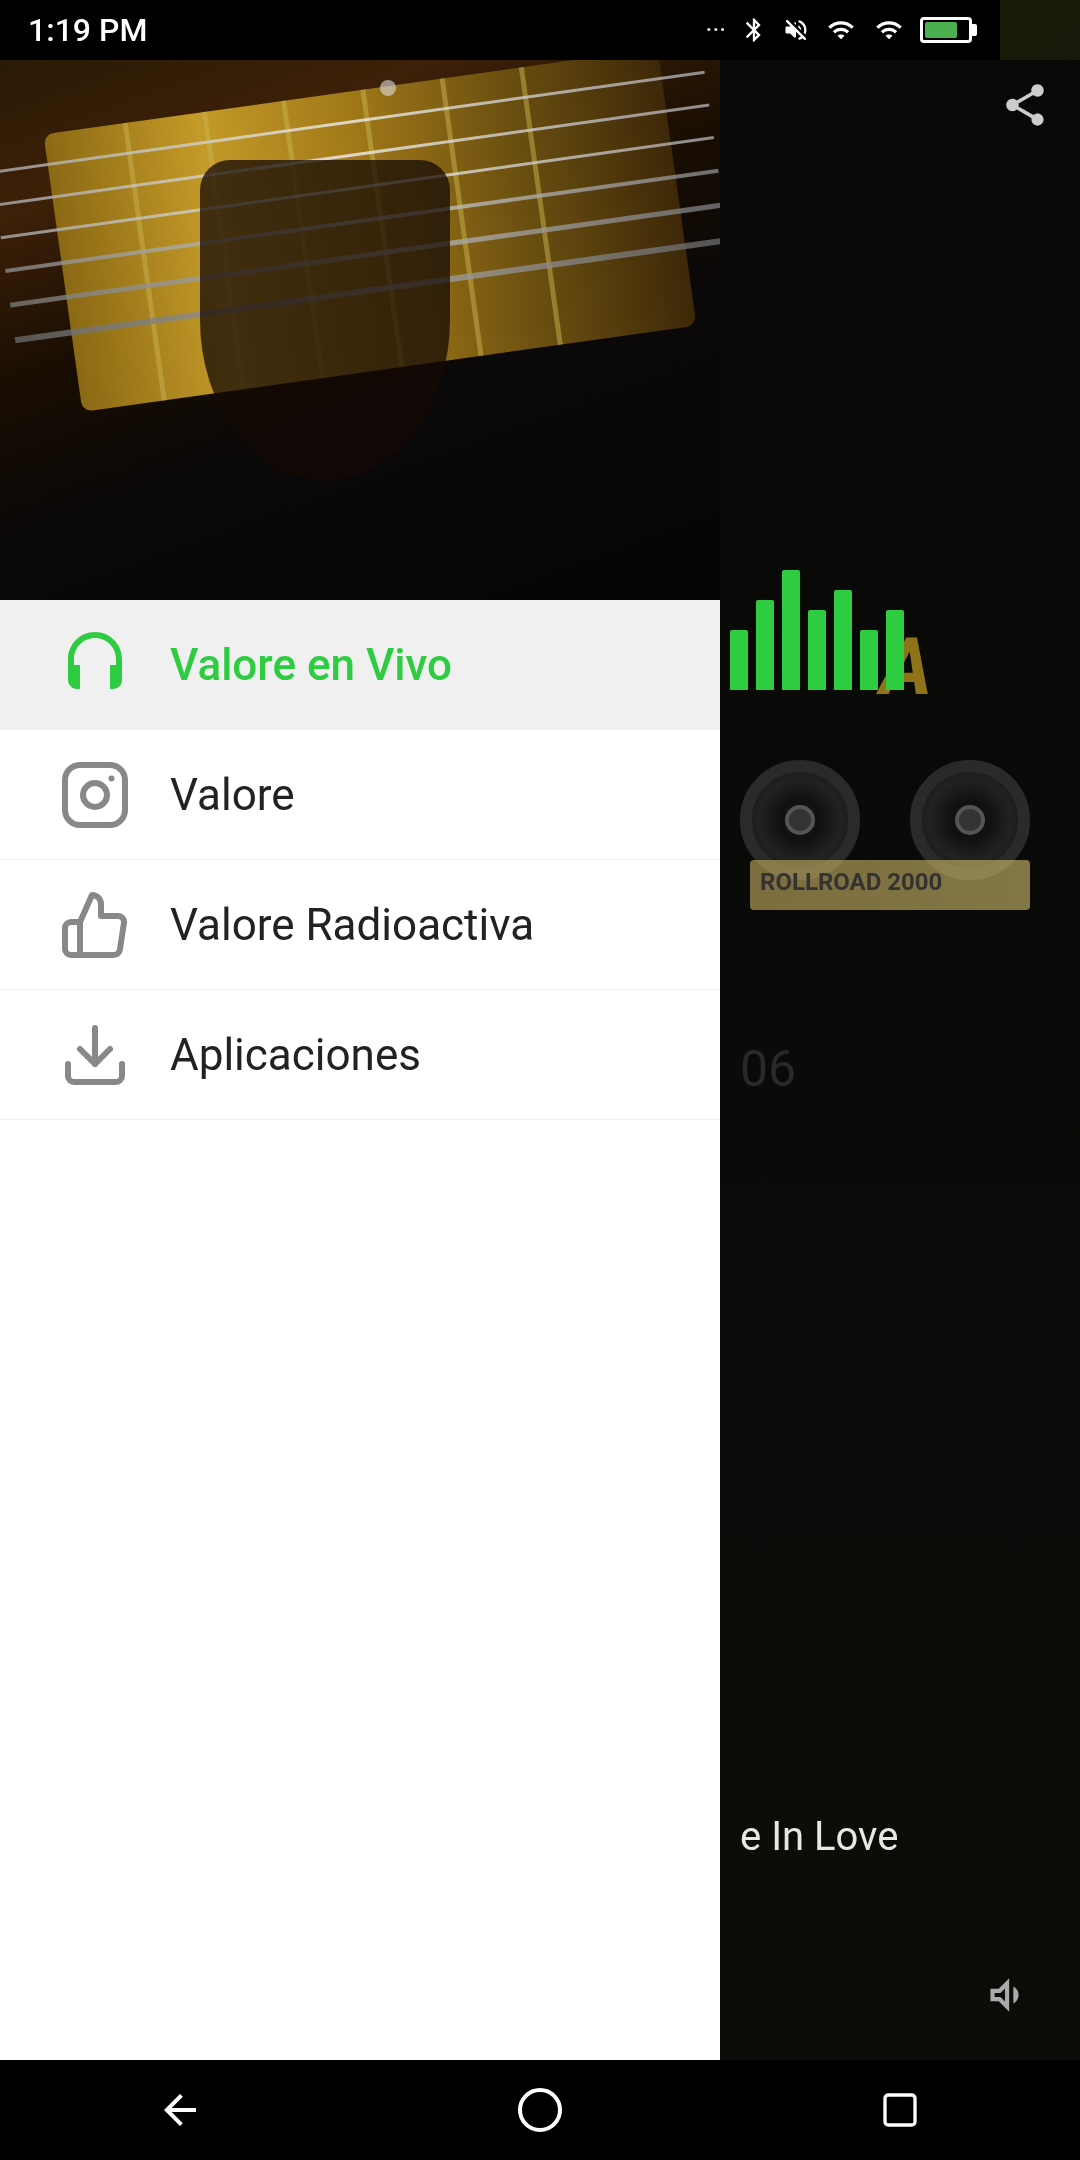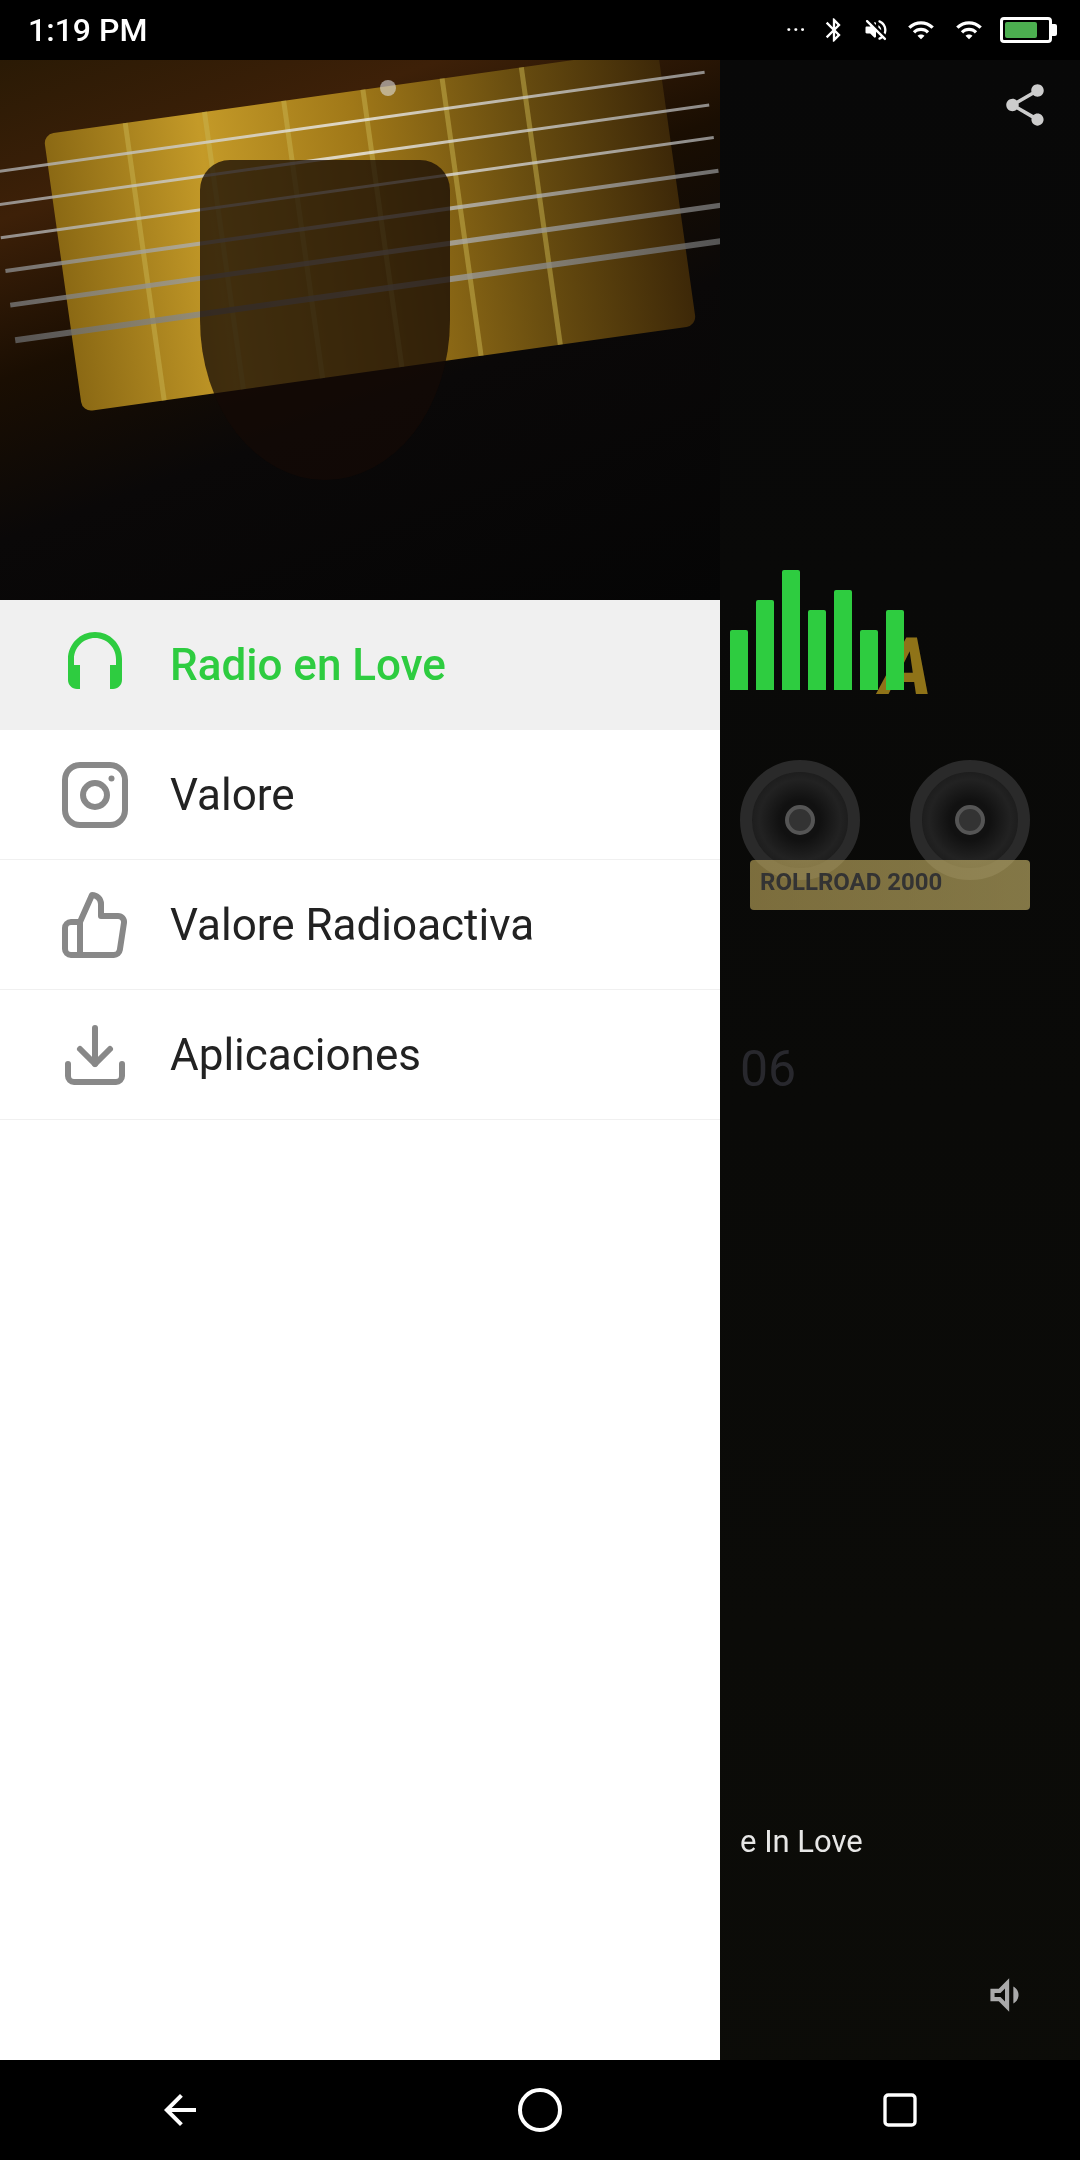--- a/index.html
+++ b/index.html
@@ -12,21 +12,21 @@
       font-family: 'Roboto', Arial, sans-serif;
       background: #000;
       position: relative;
     }
 
     
     .status-bar {
       position: absolute;
       top: 0;
       left: 0;
-      width: 1080px;
+      width: 1000px;
       height: 60px;
       background: #000;
       display: flex;
       align-items: center;
       justify-content: space-between;
       padding: 0 28px;
       z-index: 100;
     }
 
     .status-time {
@@ -260,21 +260,21 @@
     <div style="position:absolute;top:700px;left:190px;width:120px;height:120px;border-radius:50%;border:12px solid #2a2a2a;background:radial-gradient(circle,#111 30%,#222 60%,#111 100%);">
       <div style="position:absolute;top:50%;left:50%;transform:translate(-50%,-50%);width:30px;height:30px;border-radius:50%;background:#333;border:4px solid #555;"></div>
     </div>
 
     <div style="position:absolute;top:800px;left:30px;width:280px;height:50px;background:linear-gradient(90deg,#c8b060,#d4c070);border-radius:4px;opacity:0.6;"></div>
     <div style="position:absolute;top:808px;left:40px;color:#333;font-size:24px;font-weight:bold;">ROLLROAD 2000</div>
 
     <div style="position:absolute;top:980px;left:20px;color:#556;font-size:50px;font-weight:normal;opacity:0.4;">06</div>
 
     <div style="position:absolute;bottom:280px;left:0;width:360px;padding:20px;">
-      <span style="color:#fff;font-size:31px;opacity:0.9;">e In Love</span>
+      <span style="color:#fff;font-size:40px;opacity:0.9;">e In Love</span>
     </div>
 
     <div style="position:absolute;bottom:140px;right:50px;">
       <svg width="50" height="50" viewBox="0 0 24 24" fill="#aaa">
         <path d="M18.5 12c0-1.77-1.02-3.29-2.5-4.03v8.05c1.48-.73 2.5-2.25 2.5-4.02zM5 9v6h4l5 5V4L9 9H5zm7-.17v6.34L9.83 13H7v-2h2.83L12 8.83z"></path>
       </svg>
     </div>
   </div>
 </div>
 
@@ -314,21 +314,21 @@
   </div>
 
   <div class="menu-list">
 
     <div class="menu-item active">
       <div class="menu-item-icon">
         <svg width="72" height="72" viewBox="0 0 24 24" fill="#2ecc40">
           <path d="M12 1c-4.97 0-9 4.03-9 9v7c0 1.66 1.34 3 3 3h1v-8H5v-2c0-3.87 3.13-7 7-7s7 3.13 7 7v2h-2v8h1c1.66 0 3-1.34 3-3v-7c0-4.97-4.03-9-9-9z"></path>
         </svg>
       </div>
-      <span class="menu-item-label">Radio en Love</span>
+      <span class="menu-item-label">Valore en Vivo</span>
     </div>
 
     <div class="menu-item">
       <div class="menu-item-icon">
         <svg width="72" height="72" viewBox="0 0 24 24" fill="none" stroke="#888" stroke-width="2" stroke-linecap="round" stroke-linejoin="round">
           <rect x="2" y="2" width="20" height="20" rx="5" ry="5"></rect>
           <circle cx="12" cy="12" r="4"></circle>
           <circle cx="17.5" cy="6.5" r="1" fill="#888" stroke="none"></circle>
         </svg>
       </div>

